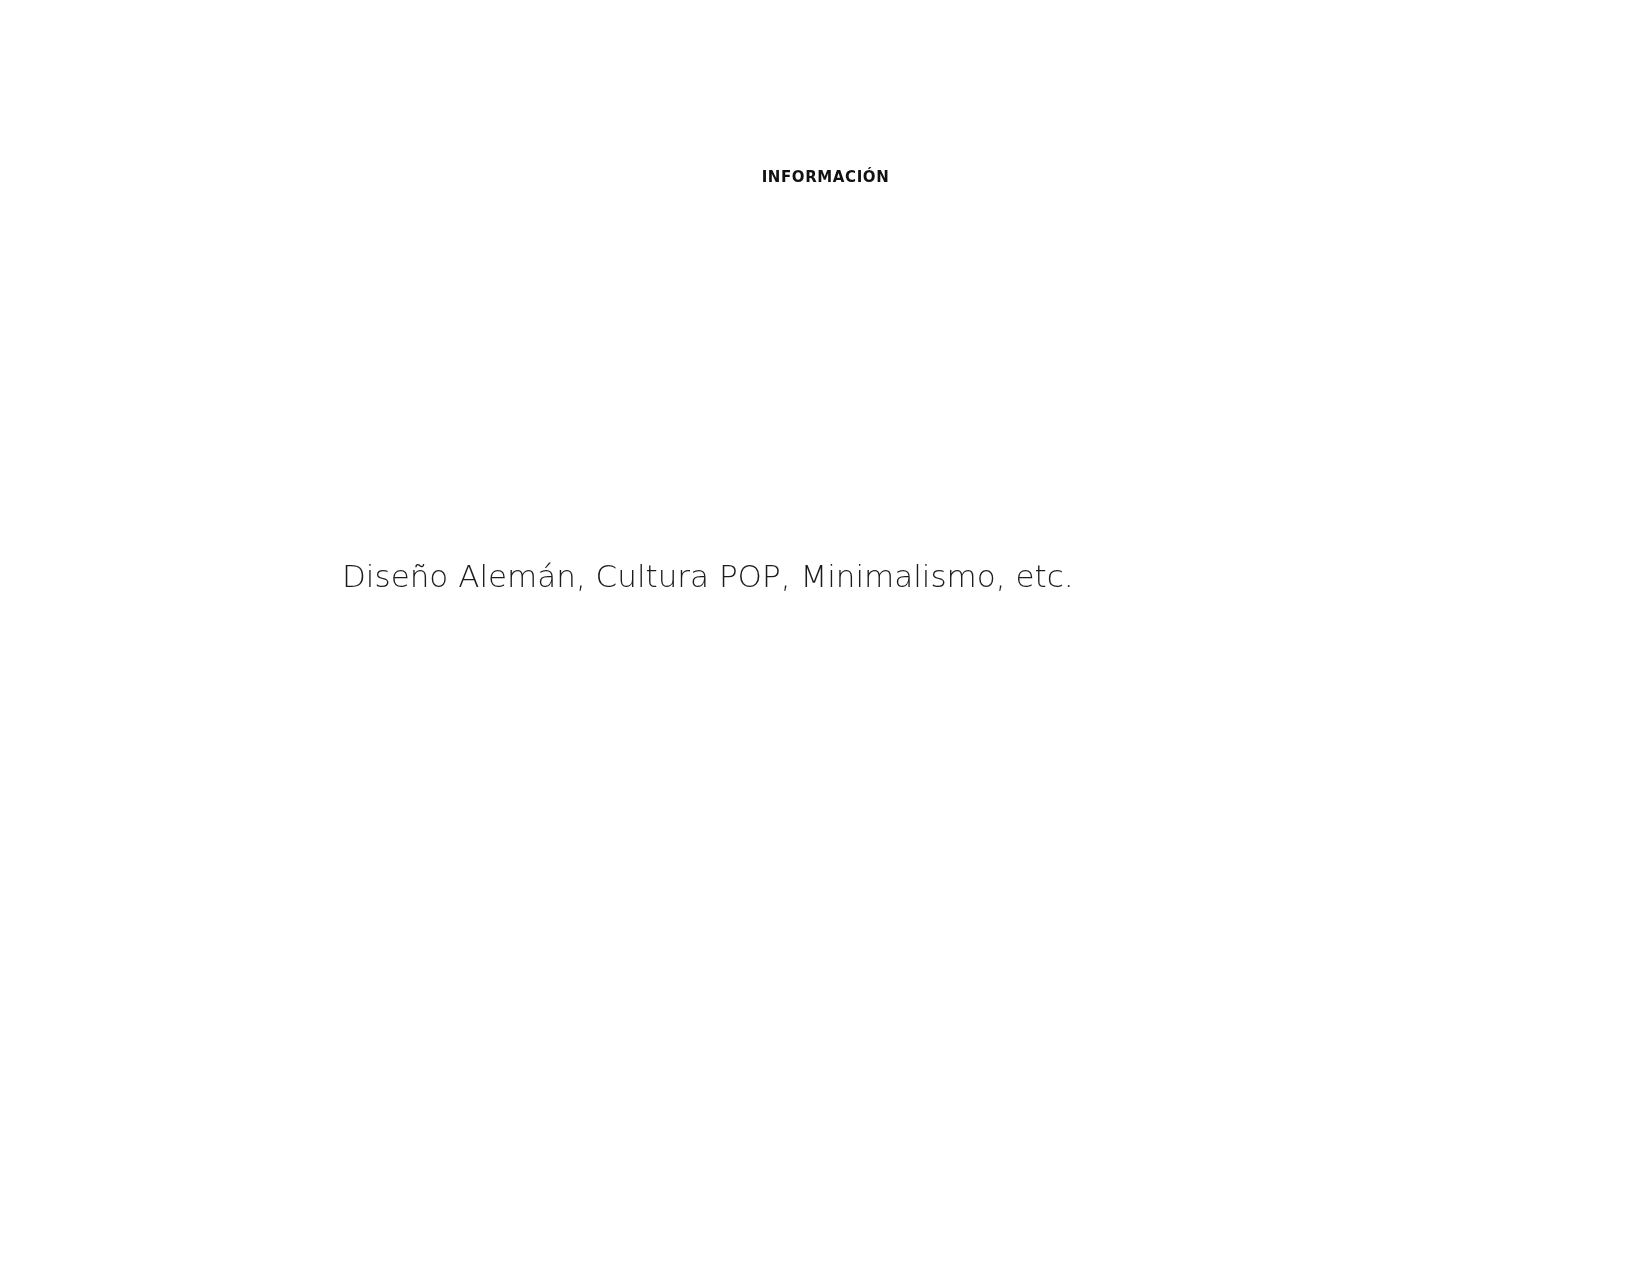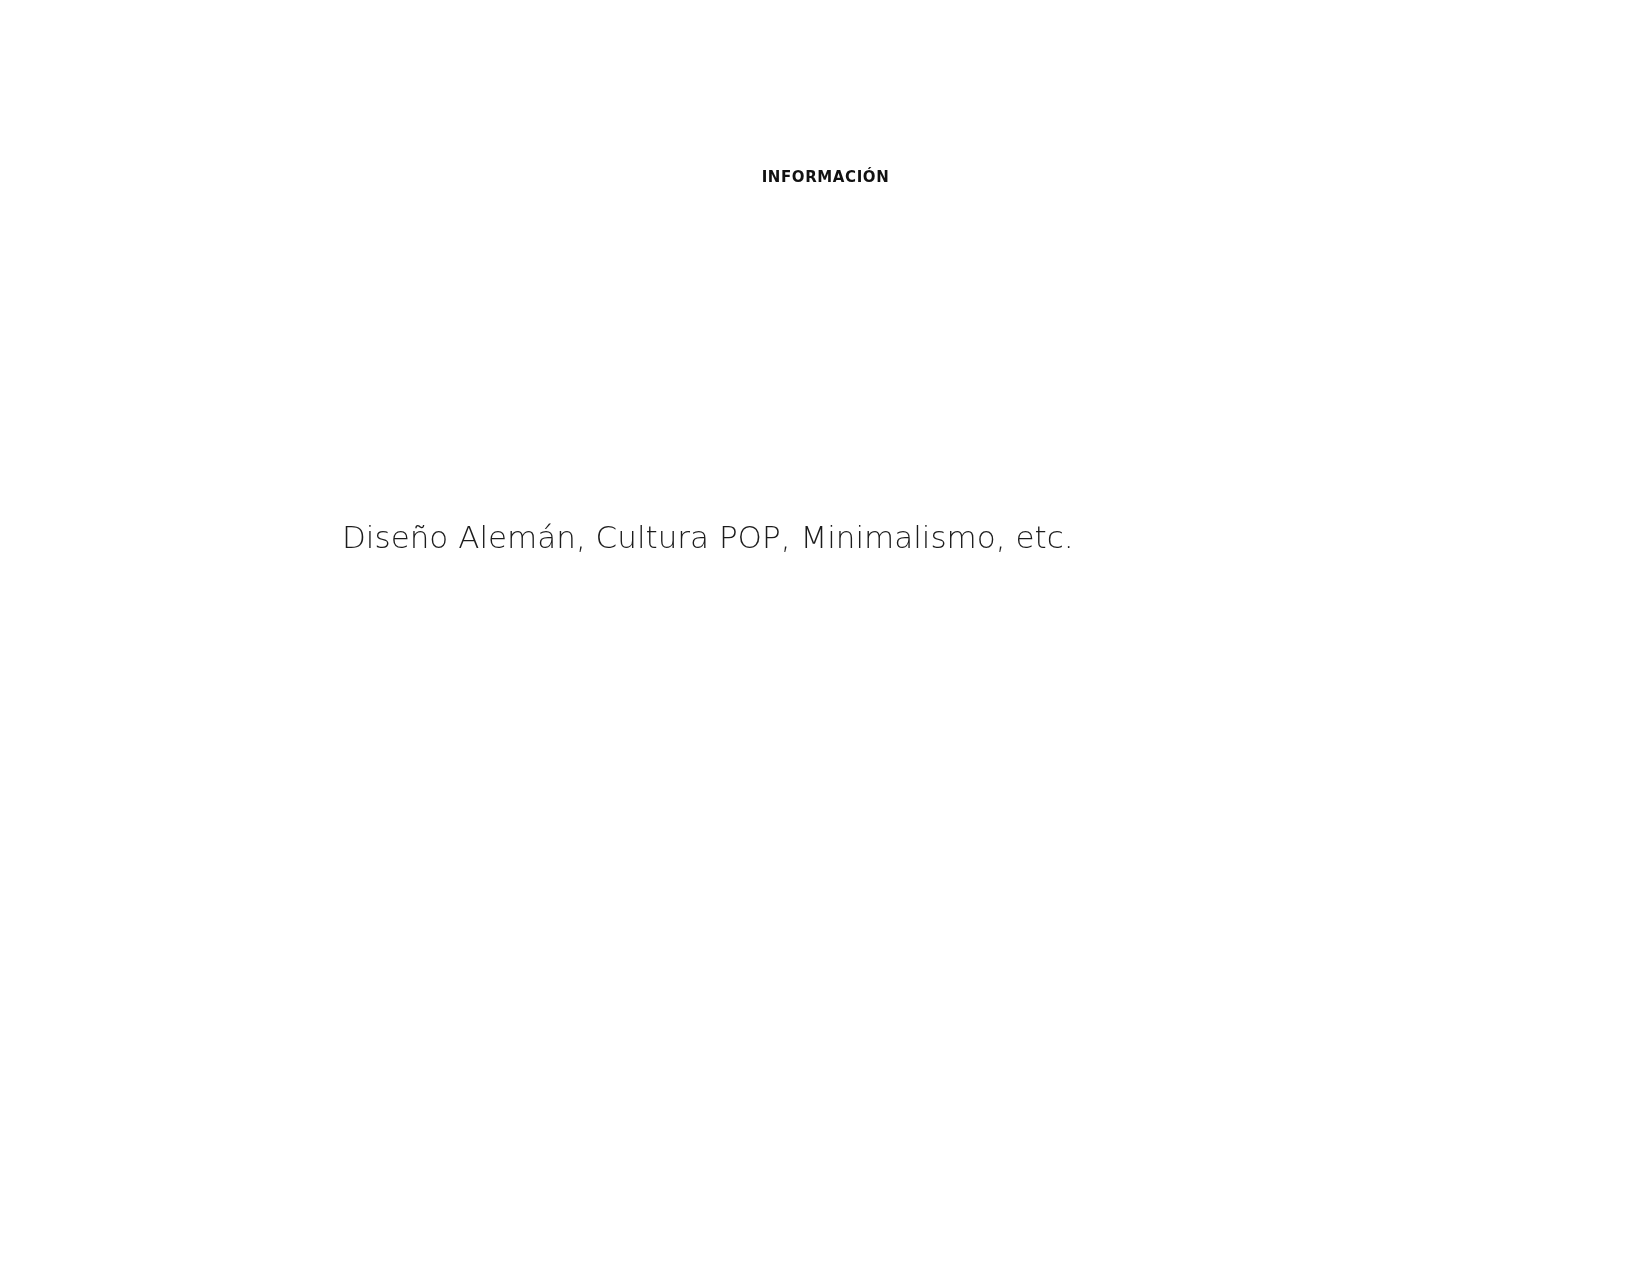--- a/index.html
+++ b/index.html
@@ -48,21 +48,21 @@
     font-weight: 300;
     font-size: 31px;
     line-height: 46px;
     color: #1c1c1c;
     text-align: justify;
     text-justify: inter-word;
     margin: 0;
   }
 
   .paragraph.secondary {
-    margin-top: 28px;
+    margin-top: 67px;
     text-align: left;
     white-space: nowrap;
   }
 </style>
 </head>
 <body>
 
 <div class="slide">
 
   <div class="slide-title">INFORMACIÓN</div>

